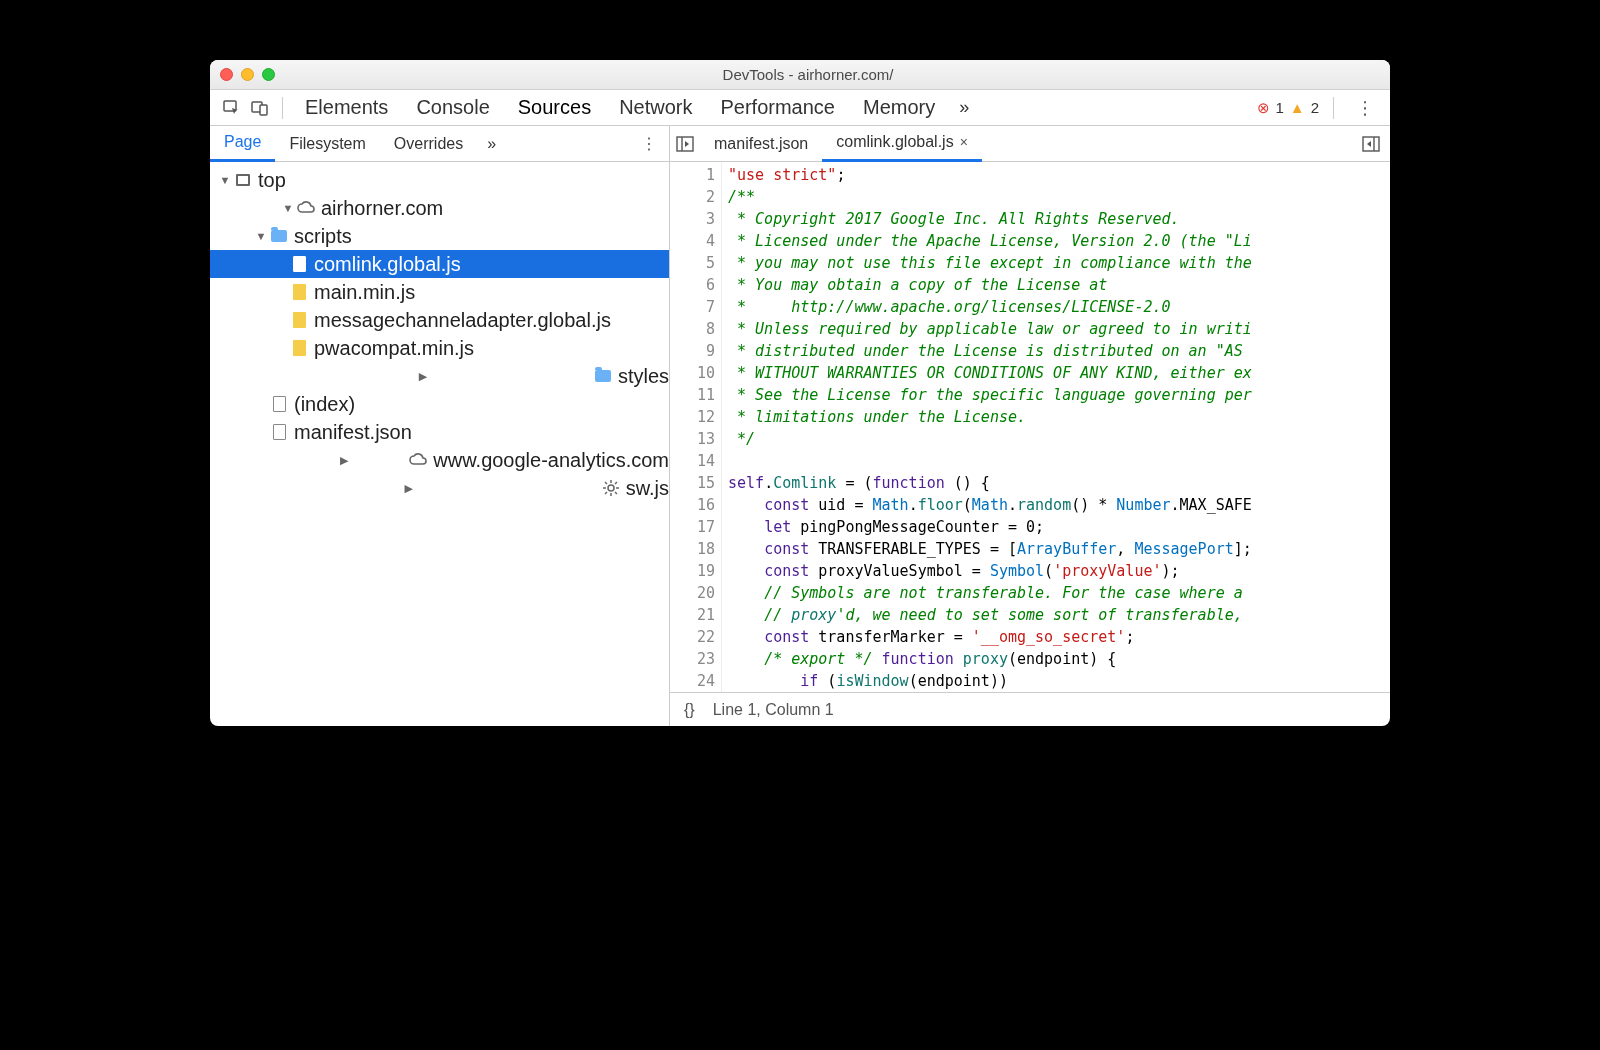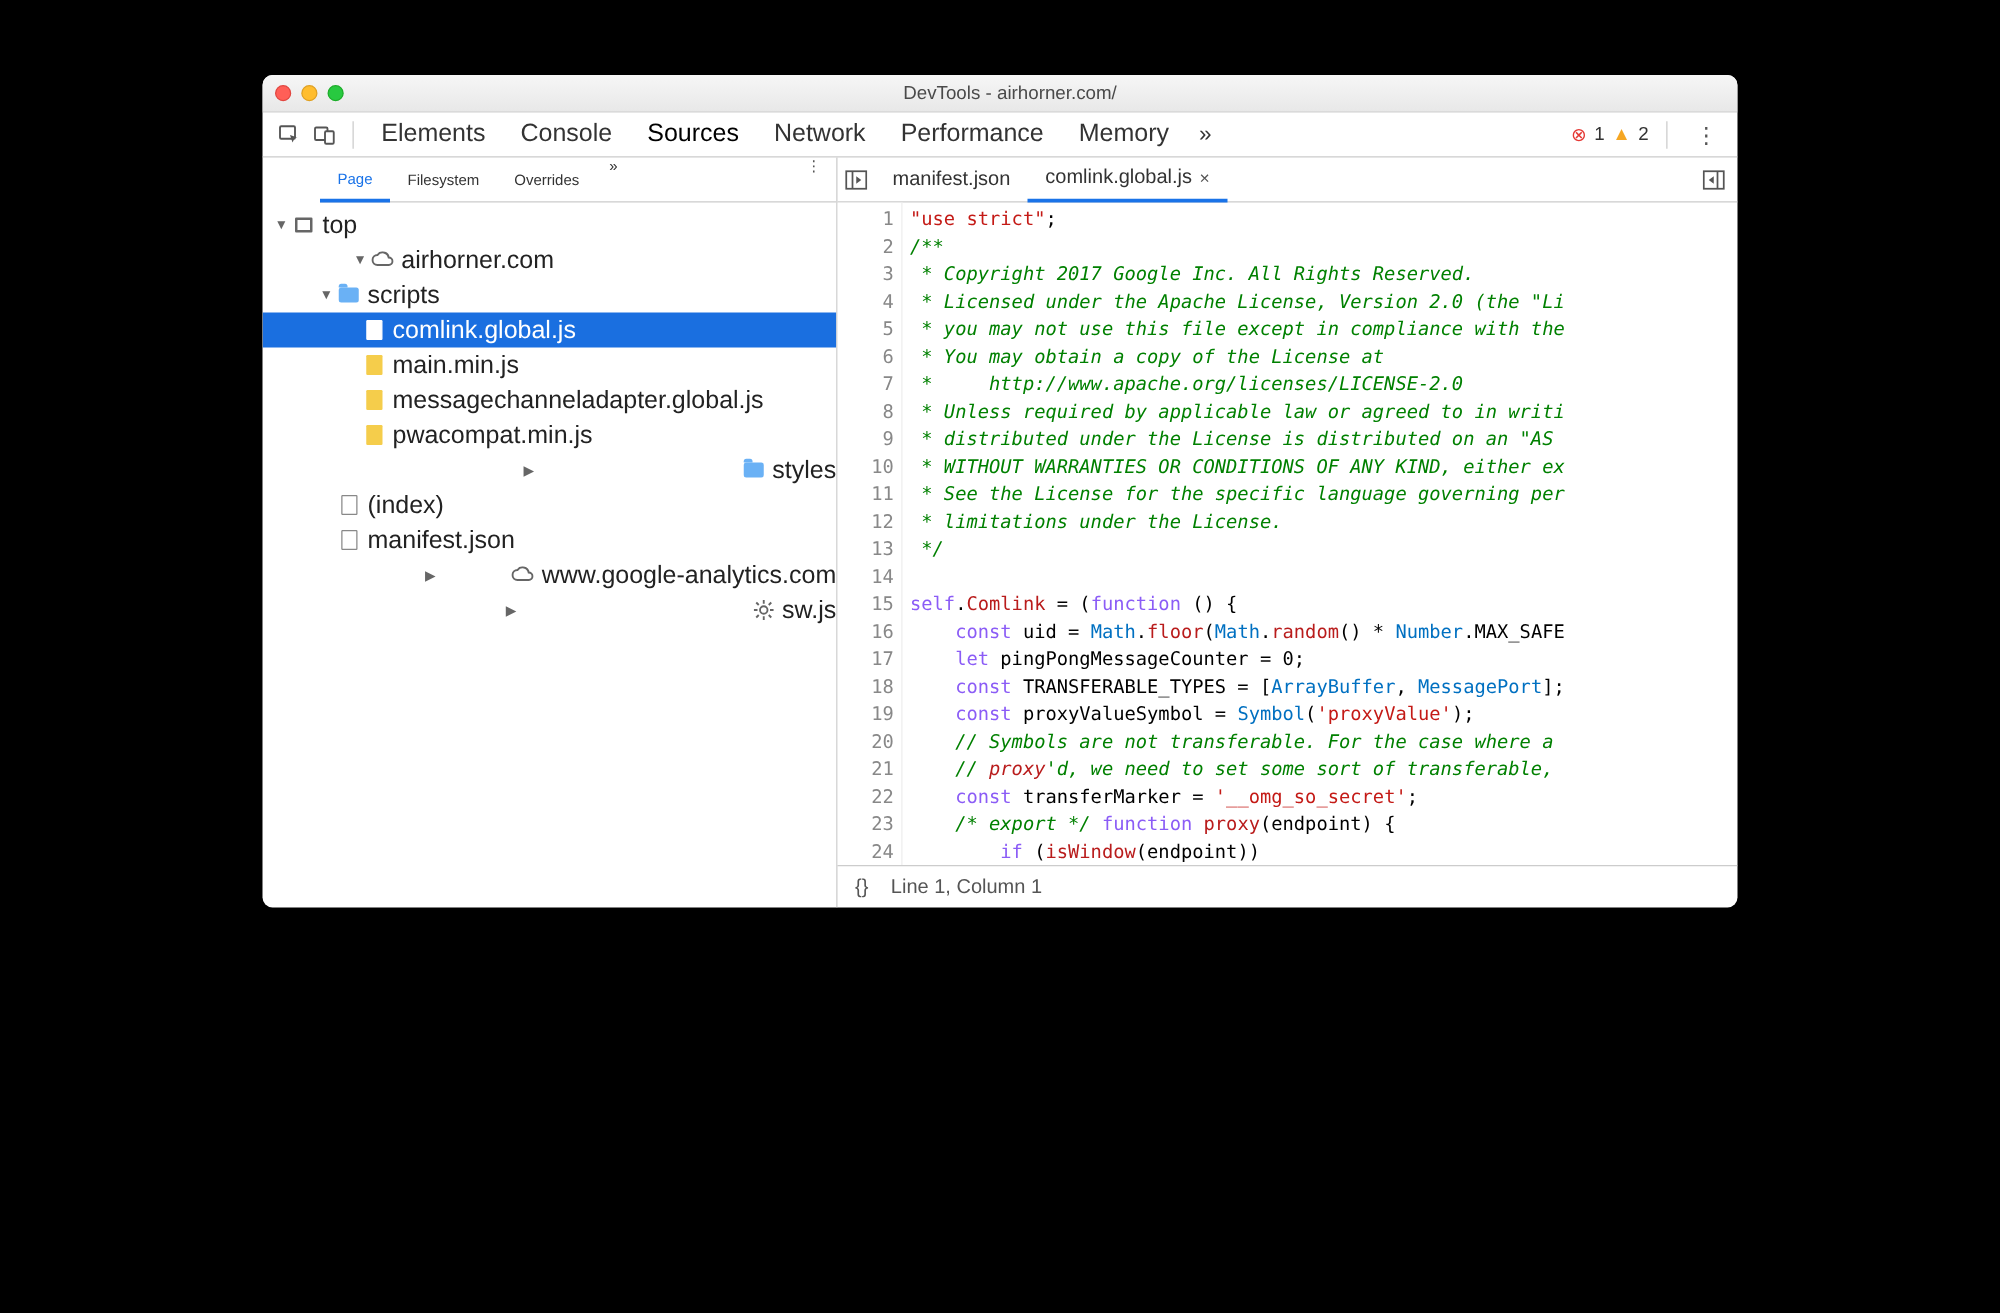--- a/index.html
+++ b/index.html
@@ -66,23 +66,23 @@
   .menu-dots { color:#555; padding:0 8px; font-size:18px;}
   
   .body { display:flex; height: 600px; }
   .left { width: 460px; border-right:1px solid #ccc; display:flex; flex-direction:column;}
   .right { flex:1; display:flex; flex-direction:column; min-width:0;}
   
   .subtabs {
     height:36px;
     border-bottom:1px solid #ccc;
     display:flex;
-    font-size:12px;
+    align-items:center;
+    font-size:16px;
     color:#333;
-    margin-left:46px;
   }
   .subtab { padding:0 14px; height:36px; display:flex; align-items:center;}
   .subtab.active { color:#1a73e8; border-bottom:3px solid #1a73e8; height:36px; margin-bottom:-1px;}
   .sub-more { padding:0 10px;}
   .sub-right { margin-left:auto; padding:0 12px; color:#555;}
   
   .tree { padding:4px 0; font-size:20px; color:#222; overflow:auto;}
   .node { display:flex; align-items:center; height:28px; padding-left:8px; white-space:nowrap;}
   .arrow { width:14px; display:inline-block; color:#666; font-size:11px; text-align:center;}
   .arrow.down::before{content:"▼";}
@@ -114,23 +114,23 @@
   .rtab { padding:0 14px; height:36px; display:flex; align-items:center; gap:6px;}
   .rtab.active { border-bottom:3px solid #1a73e8; margin-bottom:-1px;}
   .close-x { color:#555; font-size:14px;}
   .rtool .tail{margin-left:auto; padding-right:10px; color:#555;}
   
   .codewrap{flex:1;overflow:hidden;display:flex;font-family:Menlo,Consolas,monospace;font-size:15px;line-height:22px;}
   .gutter{width:52px;text-align:right;color:#888;background:#fff;border-right:1px solid #eee;padding:2px 6px 2px 0;}
   .code{flex:1;padding:2px 0 2px 6px;white-space:pre;overflow:hidden;color:#000;}
   .s-str{color:#c41a16;}
   .s-com{color:#008000;font-style:italic;}
-  .s-kw{color:#8b5cf6;}
+  .s-kw{color:#4c1d95;}
   .s-kw2{color:#0070c1;}
-  .s-fn{color:#b91c1c;}
+  .s-fn{color:#0f766e;}
   
   .status{height:34px;border-top:1px solid #ccc;display:flex;align-items:center;gap:18px;padding:0 14px;color:#555;font-size:16px;}
   svg{display:block;}
 </style>
 </head>
 <body>
 
 <div class="window">
 
   <div class="titlebar">

